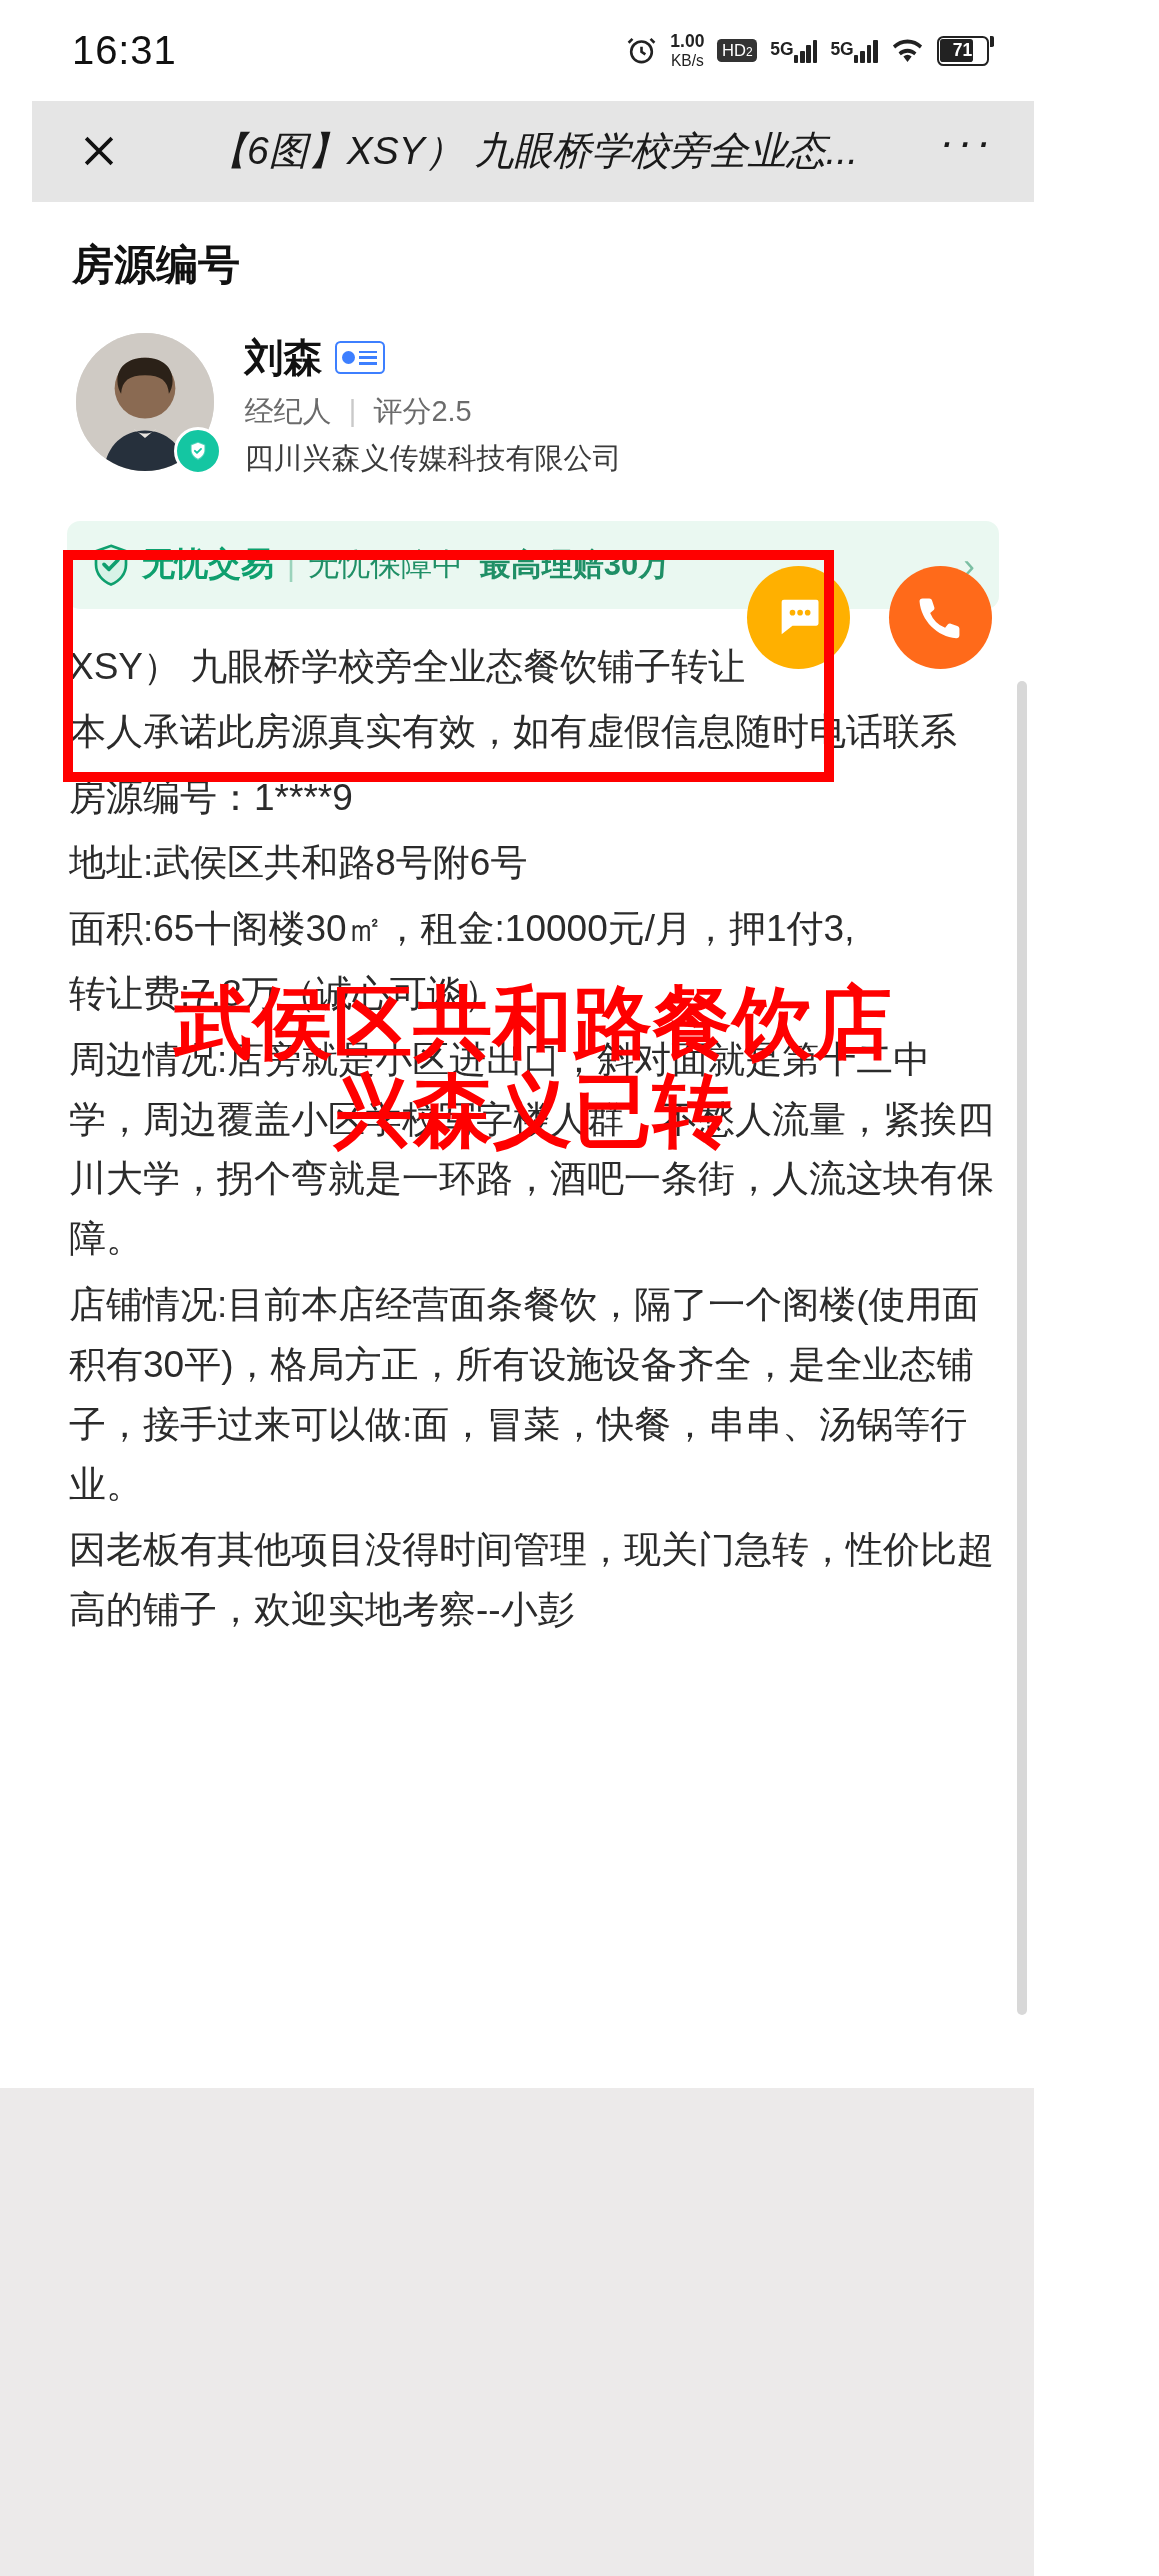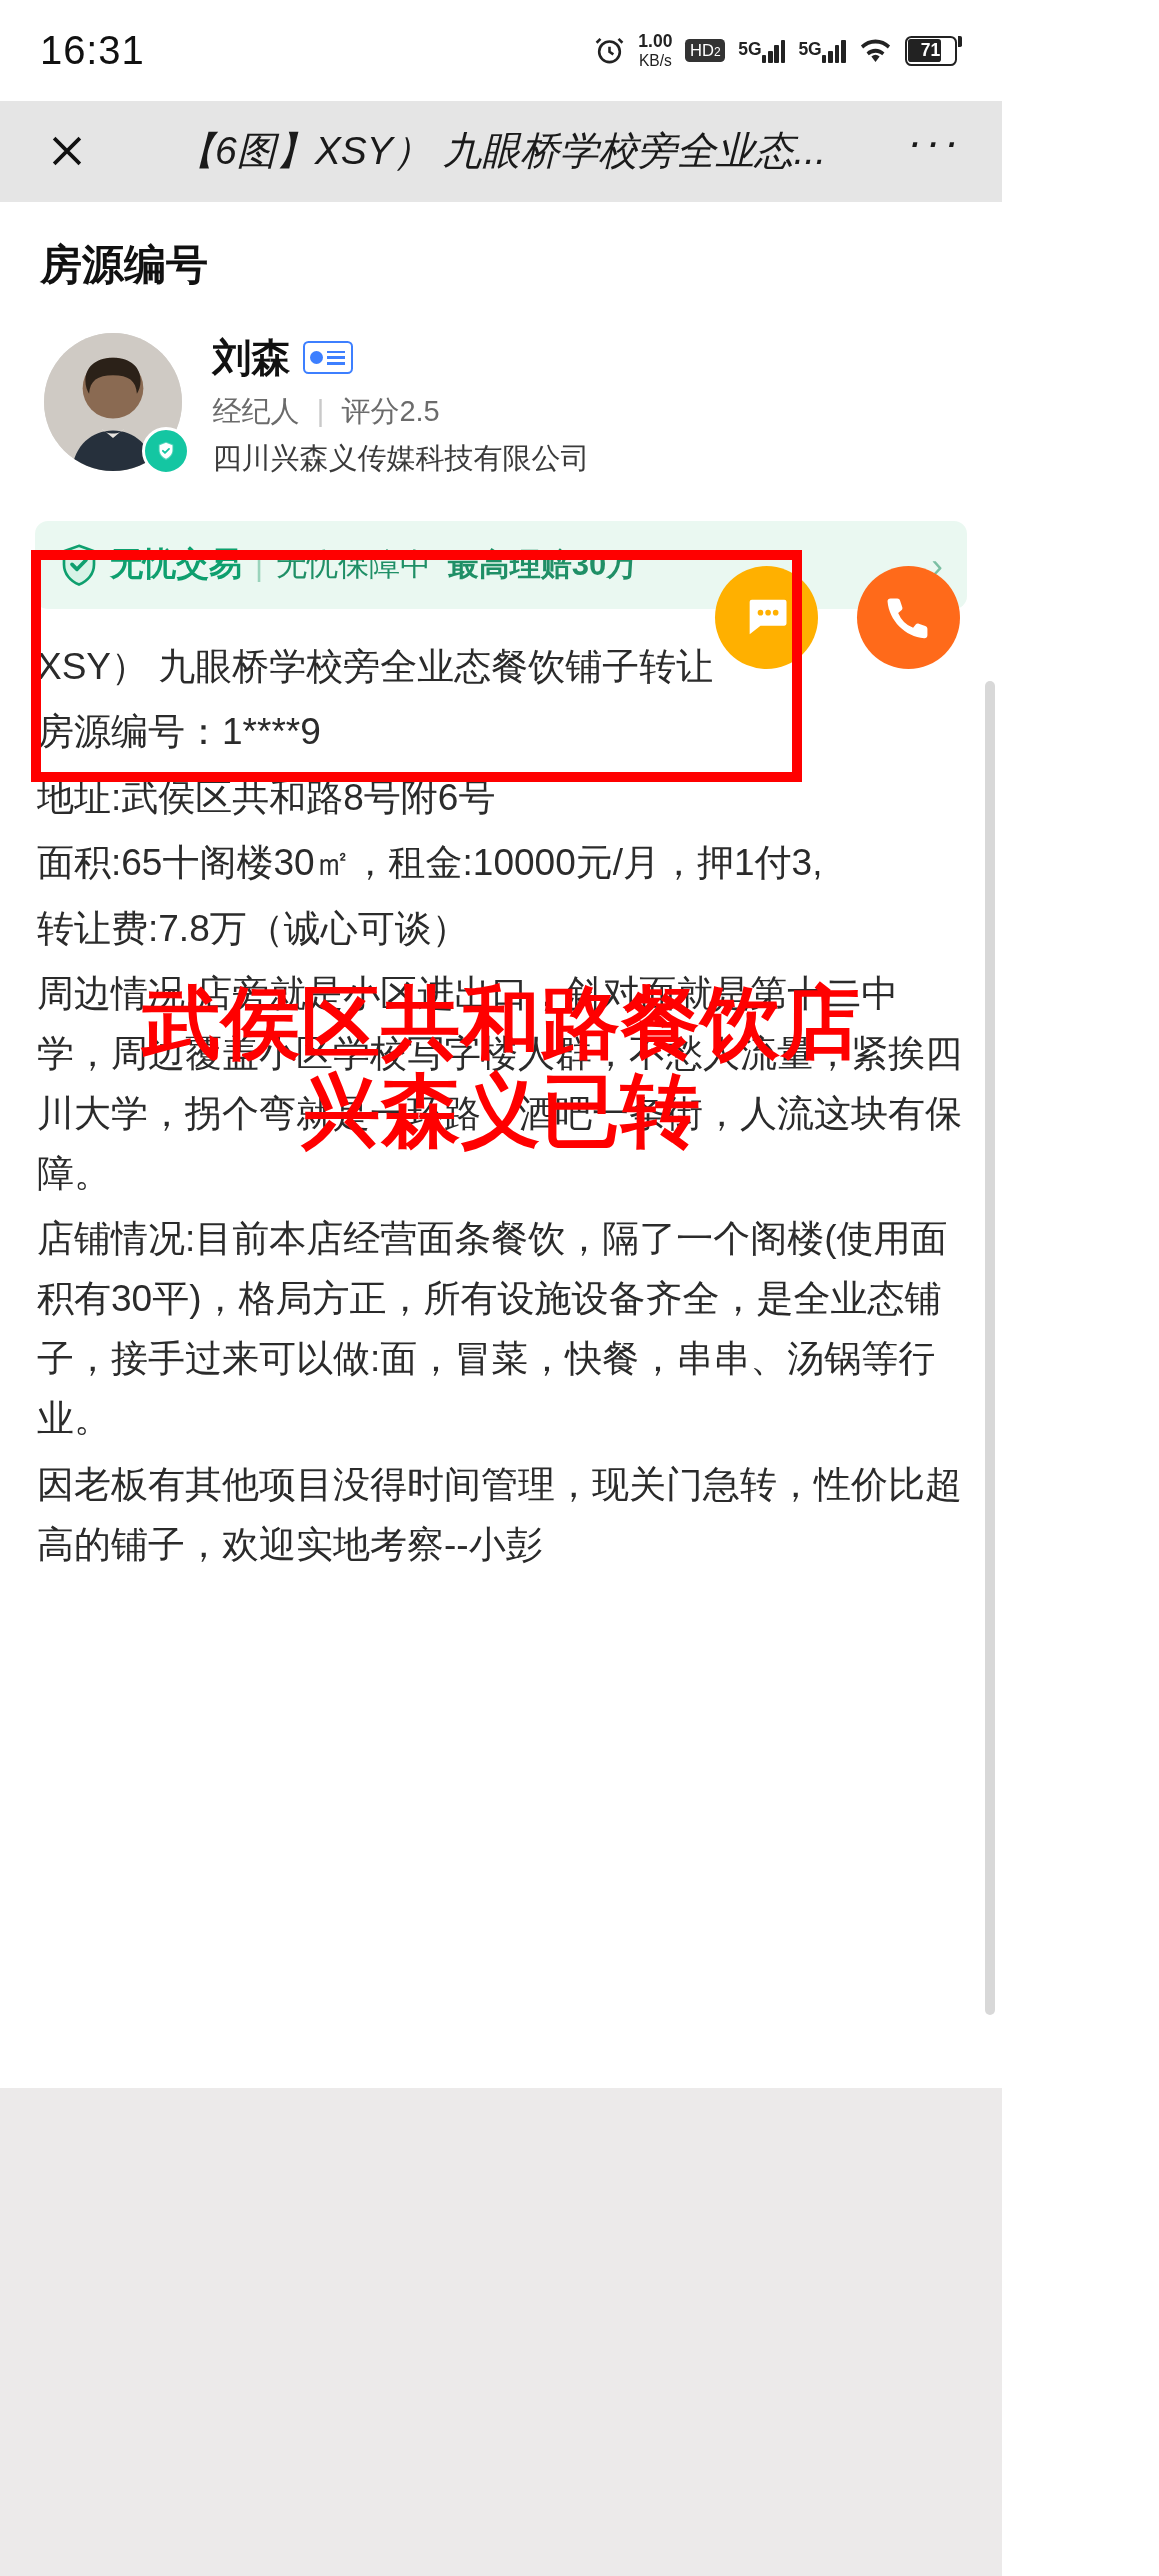--- a/index.html
+++ b/index.html
@@ -13,20 +13,21 @@
     font-family: "Liberation Sans", sans-serif;
     color: #222222;
     position: relative;
     overflow: hidden;
   }
   .phone {
     width: 1002px;
     height: 2576px;
     position: relative;
     background: #ffffff;
+    padding-left: 32px;
   }
 
   
   .status-bar {
     height: 101px;
     display: flex;
     align-items: center;
     justify-content: space-between;
     padding: 0 40px;
     box-sizing: border-box;
@@ -422,20 +423,21 @@
       </span>
       <span class="assure-brand">无忧交易</span>
       <span class="assure-sep">|</span>
       <span class="assure-text">无忧保障中</span>
       <span class="assure-text" style="padding-left:16.6px;font-weight:bold;">最高理赔30万</span>
       <span class="assure-arrow">›</span>
     </div>
 
     <div class="desc">
       <p>XSY） 九眼桥学校旁全业态餐饮铺子转让</p>
+      <p>本人承诺此房源真实有效，如有虚假信息随时电话联系</p>
       <p>房源编号：1****9</p>
       <p>地址:武侯区共和路8号附6号</p>
       <p>面积:65十阁楼30㎡，租金:10000元/月，押1付3,</p>
       <p>转让费:7.8万（诚心可谈）</p>
       <p>周边情况:店旁就是小区进出口，斜对面就是第十二中学，周边覆盖小区学校写字楼人群，不愁人流量，紧挨四川大学，拐个弯就是一环路，酒吧一条街，人流这块有保障。</p>
       <p>店铺情况:目前本店经营面条餐饮，隔了一个阁楼(使用面积有30平)，格局方正，所有设施设备齐全，是全业态铺子，接手过来可以做:面，冒菜，快餐，串串、汤锅等行业。</p>
       <p>因老板有其他项目没得时间管理，现关门急转，性价比超高的铺子，欢迎实地考察--小彭</p>
     </div>
 
     <div class="watermark">

